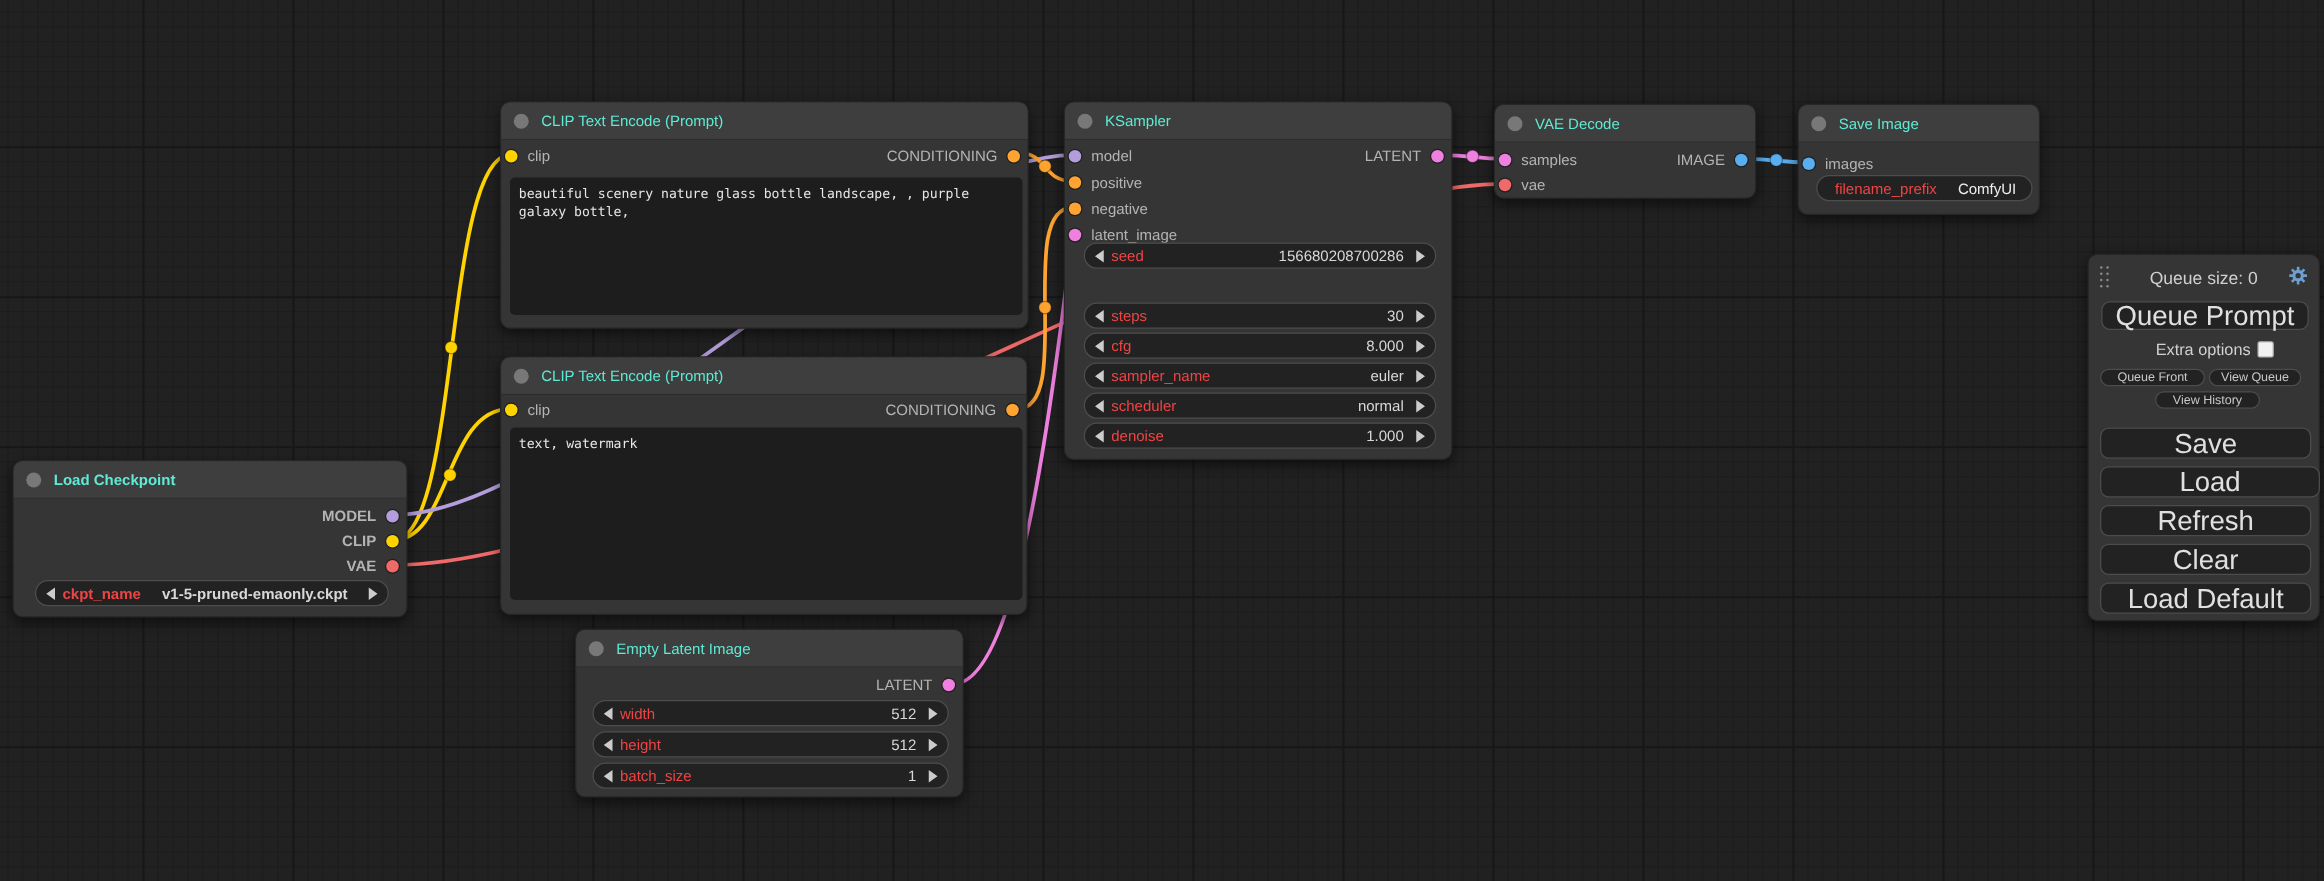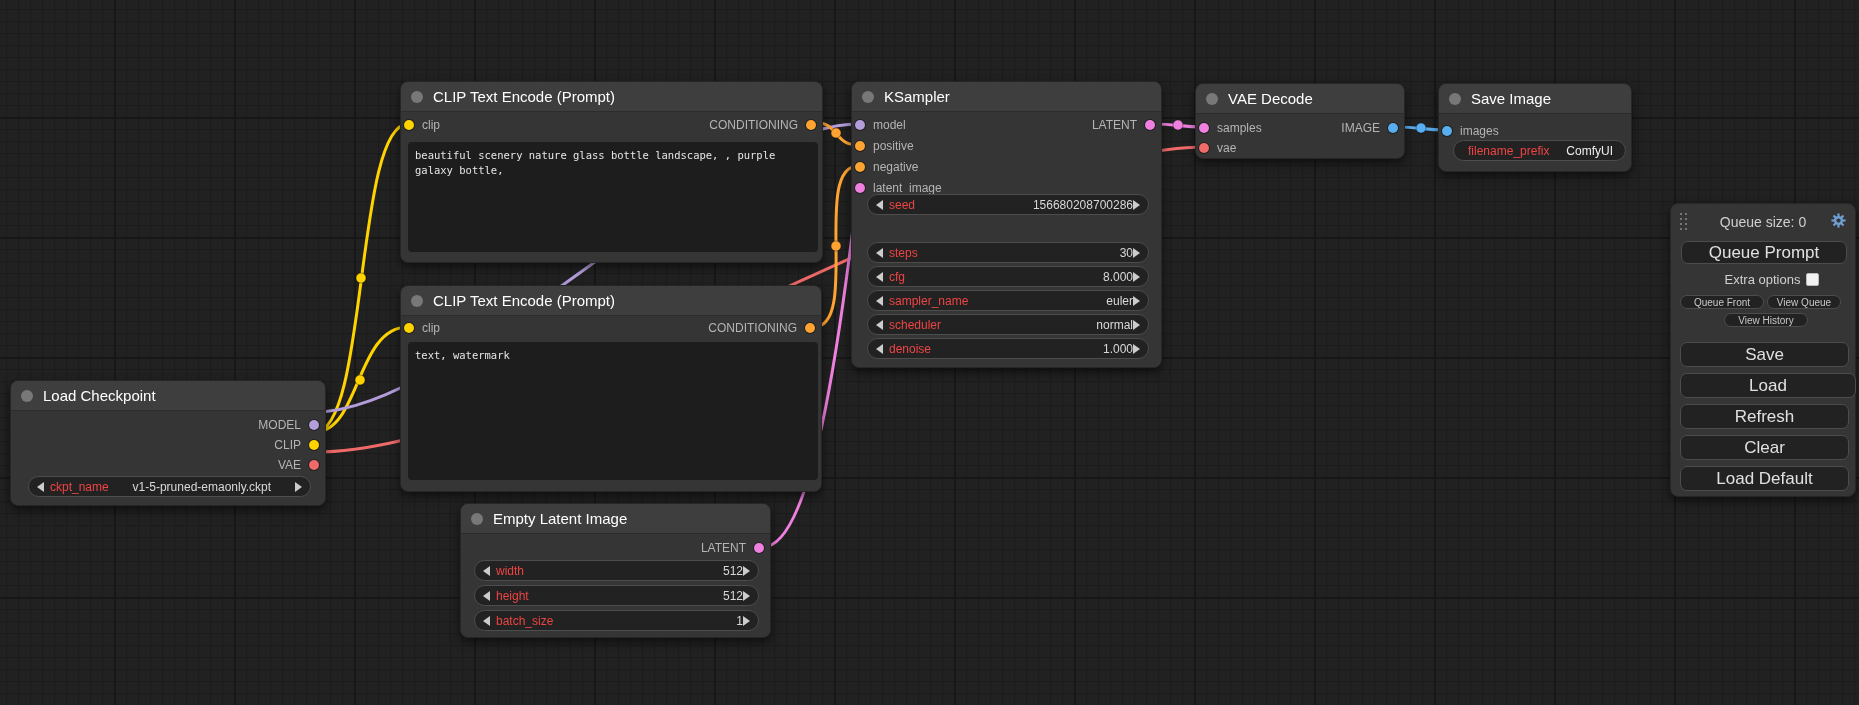--- a/index.html
+++ b/index.html
@@ -19,63 +19,63 @@
   .node{
     position:absolute;z-index:2;background:#353535;border-radius:8px;
     box-shadow:0 4px 10px rgba(0,0,0,.55);border:1px solid #262626;box-sizing:border-box;
   }
   .ntitle{
     position:absolute;left:0;top:0;right:0;height:30px;background:#3e3e3e;
     border-radius:7px 7px 0 0;display:flex;align-items:center;padding-left:10px;
     border-bottom:1px solid #2c2c2c;box-sizing:border-box;
   }
   .ndot{width:12px;height:12px;border-radius:50%;background:#787878;margin-right:10px;flex:0 0 auto;}
-  .ntext{color:#ffffff;font-size:15px;white-space:nowrap;text-align:right;}
+  .ntext{color:#5eead4;font-size:12px;white-space:nowrap;text-align:right;}
   .prow{position:absolute;display:flex;align-items:center;height:20px;gap:8px;}
   .prow.in{left:3px;}
   .prow.out{right:6px;flex-direction:row;}
   .pdot{width:10px;height:10px;border-radius:50%;flex:0 0 auto;box-shadow:0 0 0 1px rgba(0,0,0,.4);}
   .plabel{color:#b4b4b4;font-size:12px;white-space:nowrap;}
   .widget{
     position:absolute;height:21px;background:#222222;border:1px solid #4d4d4d;
     border-radius:11px;display:flex;align-items:center;box-sizing:border-box;
     padding:0 8px;font-size:12px;
   }
   .wlabel{color:#ef4444;white-space:nowrap;margin-left:6px;}
-  .wvalue{color:#d8d8d8;white-space:nowrap;margin-left:auto;}
+  .wvalue{color:#d8d8d8;white-space:nowrap;margin-left:auto;margin-right:10px;}
   .wvalue.center{margin:0 auto;}
   .arr{width:0;height:0;flex:0 0 auto;}
   .arr.l{border-top:5px solid transparent;border-bottom:5px solid transparent;border-right:7px solid #cccccc;}
   .arr.r{border-top:5px solid transparent;border-bottom:5px solid transparent;border-left:7px solid #cccccc;}
   .knob{width:13px;height:13px;border-radius:50%;background:#8da6c6;border:1px solid #60749a;flex:0 0 auto;margin-right:-2px;box-sizing:border-box;}
   textarea.prompt{
     position:absolute;background:#1d1d1d;border:none;border-radius:4px;resize:none;
     color:#e6e6e6;font-family:"DejaVu Sans Mono",monospace;font-size:10.5px;line-height:1.45;
     padding:6px 7px;box-sizing:border-box;outline:none;white-space:pre-wrap;overflow:hidden;
   }
   
-  #n-ckpt{left:10px;top:380px;width:316px;height:126px;}
+  #n-ckpt{left:10px;top:368px;width:316px;height:126px;font-weight:bold;}
   #n-clip1{left:400px;top:81px;width:423px;height:182px;}
   #n-clip2{left:400px;top:285px;width:422px;height:207px;}
   #n-ks{left:851px;top:81px;width:311px;height:287px;}
   #n-latent{left:460px;top:503px;width:311px;height:135px;}
   #n-vae{left:1195px;top:83px;width:210px;height:76px;}
   #n-save{left:1438px;top:83px;width:194px;height:89px;}
   
   #qpanel{
     position:absolute;z-index:3;left:1670px;top:203px;width:186px;height:294px;
     background:#353535;border-radius:8px;border:1px solid #262626;
     box-shadow:0 4px 10px rgba(0,0,0,.55);box-sizing:border-box;
   }
   .qbtn{
     position:absolute;background:#222222;border:1px solid #4c4c4c;border-radius:7px;
     color:#e0e0e0;display:flex;align-items:center;justify-content:center;
     box-sizing:border-box;cursor:pointer;white-space:nowrap;
   }
-  .qbig{font-size:17px;}
+  .qbig{font-size:22px;}
   .qsmall{font-size:10px;border-radius:8px;color:#c8c8c8;}
   #q-size{position:absolute;top:10px;left:0;width:100%;text-align:center;color:#d0d0d0;font-size:14px;}
   #q-handle{position:absolute;left:9px;top:9px;display:grid;grid-template-columns:repeat(2,3px);grid-auto-rows:3px;gap:2px;}
   #q-handle i{width:2px;height:2px;border-radius:50%;background:#8a8a8a;display:block;}
   #q-extra{position:absolute;top:68px;left:0;width:100%;display:flex;align-items:center;justify-content:center;gap:6px;}
   #q-extra .xlabel{color:#d0d0d0;font-size:13px;margin-left:18px;}
   #q-extra .xbox{width:13px;height:13px;background:#f2f2f2;border:1px solid #bbbbbb;border-radius:2px;box-sizing:border-box;}
   .gear{position:absolute;right:8px;top:8px;width:17px;height:17px;}
 </style>
 </head>

